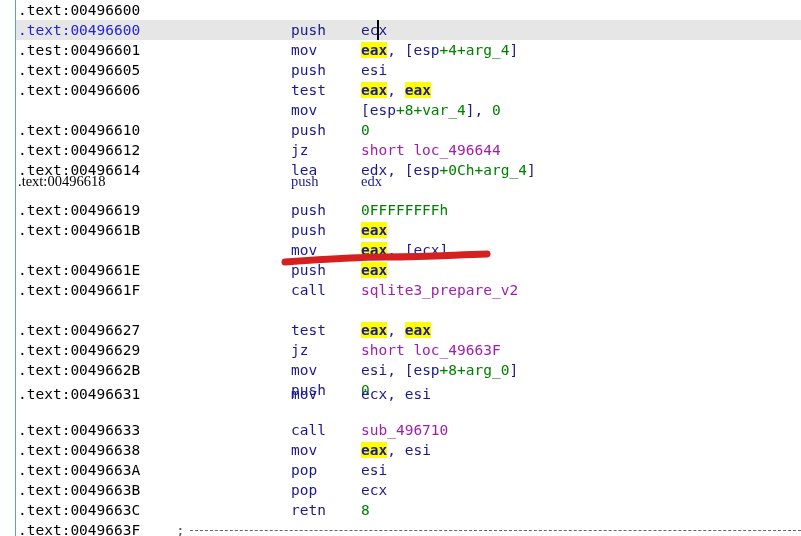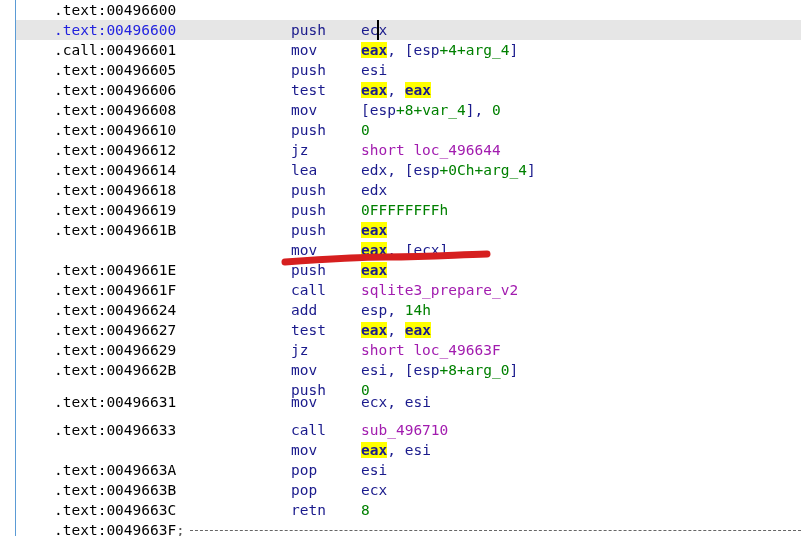--- a/index.html
+++ b/index.html
@@ -68,21 +68,20 @@
     font-size: 14.5px;
   }
   .row.selected {
     background: #e6e6e6;
   }
   .addr {
     position: absolute;
     left: 18px;
     top: 0;
     color: #000000;
-    margin-left: 36px;
   }
   .row.selected .addr {
     color: #2222dd;
   }
   .mnem {
     position: absolute;
     left: 291px;
     top: 0;
     color: #1a1a8c;
   }
@@ -162,41 +161,40 @@
       <div class="gutter-dot" style="top: 427px;"></div>
       <div class="gutter-dot" style="top: 447px;"></div>
       <div class="gutter-dot" style="top: 467px;"></div>
       <div class="gutter-dot" style="top: 487px;"></div>
       <div class="gutter-dot" style="top: 507px;"></div>
     </div>
 
   <div class="rows" id="rows">
       <div class="row" style="top: 0px;"><span class="addr">.text:00496600</span></div>
       <div class="row selected" style="top: 20px;"><span class="addr">.text:00496600</span><span class="mnem">push</span><span class="ops"><span class="reg">ecx</span></span></div>
-      <div class="row" style="top: 40px;"><span class="addr">.call:00496601</span><span class="mnem">mov</span><span class="ops"><span class="reg hl">eax</span><span class="punc">, [</span><span class="reg">esp</span><span class="var">+4+arg_4</span><span class="punc">]</span></span></div>
+      <div class="row" style="top: 40px;"><span class="addr">.test:00496601</span><span class="mnem">mov</span><span class="ops"><span class="reg hl">eax</span><span class="punc">, [</span><span class="reg">esp</span><span class="var">+4+arg_4</span><span class="punc">]</span></span></div>
       <div class="row" style="top: 60px;"><span class="addr">.text:00496605</span><span class="mnem">push</span><span class="ops"><span class="reg">esi</span></span></div>
       <div class="row" style="top: 80px;"><span class="addr">.text:00496606</span><span class="mnem">test</span><span class="ops"><span class="reg hl">eax</span><span class="punc">, </span><span class="reg hl">eax</span></span></div>
-      <div class="row" style="top: 100px;"><span class="addr">.text:00496608</span><span class="mnem">mov</span><span class="ops"><span class="punc">[</span><span class="reg">esp</span><span class="var">+8+var_4</span><span class="punc">], </span><span class="num">0</span></span></div>
+      <div class="row" style="top: 100px;"><span class="mnem">mov</span><span class="ops"><span class="punc">[</span><span class="reg">esp</span><span class="var">+8+var_4</span><span class="punc">], </span><span class="num">0</span></span></div>
       <div class="row" style="top: 120px; padding-left: 28px;"><span class="addr">.text:00496610</span><span class="mnem">push</span><span class="ops"><span class="num">0</span></span></div>
       <div class="row" style="top: 140px;"><span class="addr">.text:00496612</span><span class="mnem">jz</span><span class="ops"><span class="name">short loc_496644</span></span></div>
       <div class="row" style="top: 160px;"><span class="addr">.text:00496614</span><span class="mnem">lea</span><span class="ops"><span class="reg">edx</span><span class="punc">, [</span><span class="reg">esp</span><span class="var">+0Ch+arg_4</span><span class="punc">]</span></span></div>
-      <div class="row" style="top: 180px;"><span class="addr">.text:00496618</span><span class="mnem">push</span><span class="ops"><span class="reg">edx</span></span></div>
+      <div class="row" style="top: 171px; font-family: Liberation Serif, serif;"><span class="addr">.text:00496618</span><span class="mnem">push</span><span class="ops"><span class="reg">edx</span></span></div>
       <div class="row" style="top: 200px;"><span class="addr">.text:00496619</span><span class="mnem">push</span><span class="ops"><span class="num">0FFFFFFFFh</span></span></div>
       <div class="row" style="top: 220px;"><span class="addr">.text:0049661B</span><span class="mnem">push</span><span class="ops"><span class="reg hl">eax</span></span></div>
       <div class="row" style="top: 240px;"><span class="mnem">mov</span><span class="ops"><span class="reg hl">eax</span><span class="punc">, [</span><span class="reg">ecx</span><span class="punc">]</span></span></div>
       <div class="row" style="top: 260px; padding-left: 14px;"><span class="addr">.text:0049661E</span><span class="mnem">push</span><span class="ops"><span class="reg hl">eax</span></span></div>
       <div class="row" style="top: 280px; text-align: center;"><span class="addr">.text:0049661F</span><span class="mnem">call</span><span class="ops"><span class="name">sqlite3_prepare_v2</span></span></div>
-      <div class="row" style="top: 300px;"><span class="addr">.text:00496624</span><span class="mnem">add</span><span class="ops"><span class="reg">esp</span><span class="punc">, </span><span class="num">14h</span></span></div>
       <div class="row" style="top: 320px;"><span class="addr">.text:00496627</span><span class="mnem">test</span><span class="ops"><span class="reg hl">eax</span><span class="punc">, </span><span class="reg hl">eax</span></span></div>
       <div class="row" style="top: 340px;"><span class="addr">.text:00496629</span><span class="mnem">jz</span><span class="ops"><span class="name">short loc_49663F</span></span></div>
       <div class="row" style="top: 360px;"><span class="addr">.text:0049662B</span><span class="mnem">mov</span><span class="ops"><span class="reg">esi</span><span class="punc">, [</span><span class="reg">esp</span><span class="var">+8+arg_0</span><span class="punc">]</span></span></div>
       <div class="row" style="top: 380px;"><span class="mnem">push</span><span class="ops"><span class="num">0</span></span></div>
-      <div class="row" style="top: 392px;"><span class="addr">.text:00496631</span><span class="mnem">mov</span><span class="ops"><span class="reg">ecx</span><span class="punc">, </span><span class="reg">esi</span></span></div>
+      <div class="row" style="top: 384px;"><span class="addr">.text:00496631</span><span class="mnem">mov</span><span class="ops"><span class="reg">ecx</span><span class="punc">, </span><span class="reg">esi</span></span></div>
       <div class="row" style="top: 420px;"><span class="addr">.text:00496633</span><span class="mnem">call</span><span class="ops"><span class="name">sub_496710</span></span></div>
-      <div class="row" style="top: 440px;"><span class="mnem">mov</span><span class="ops"><span class="reg hl">eax</span><span class="punc">, </span><span class="reg">esi</span></span></div>
+      <div class="row" style="top: 440px;"><span class="addr">.text:00496638</span><span class="mnem">mov</span><span class="ops"><span class="reg hl">eax</span><span class="punc">, </span><span class="reg">esi</span></span></div>
       <div class="row" style="top: 460px;"><span class="addr">.text:0049663A</span><span class="mnem">pop</span><span class="ops"><span class="reg">esi</span></span></div>
       <div class="row" style="top: 480px;"><span class="addr">.text:0049663B</span><span class="mnem">pop</span><span class="ops"><span class="reg">ecx</span></span></div>
       <div class="row" style="top: 500px;"><span class="addr">.text:0049663C</span><span class="mnem">retn</span><span class="ops"><span class="num">8</span></span></div>
       <div class="row sep-row" style="top: 520px;"><span class="addr">.text:0049663F</span><span class="sep-semi">;</span><div class="sep-dash"></div></div>
     </div>
 
   <div class="caret" id="caret" style="left: 377px; top: 20px; height: 20px;"></div>
 
   <svg class="annotation" id="annotation-svg" width="801" height="536" viewBox="0 0 801 536" xmlns="http://www.w3.org/2000/svg">
       <path d="M 285 262 C 340 258 376 257 386 257 C 431 257 452 255 487 254" stroke="#d61f1f" stroke-width="7" stroke-linecap="round" fill="none"></path>

